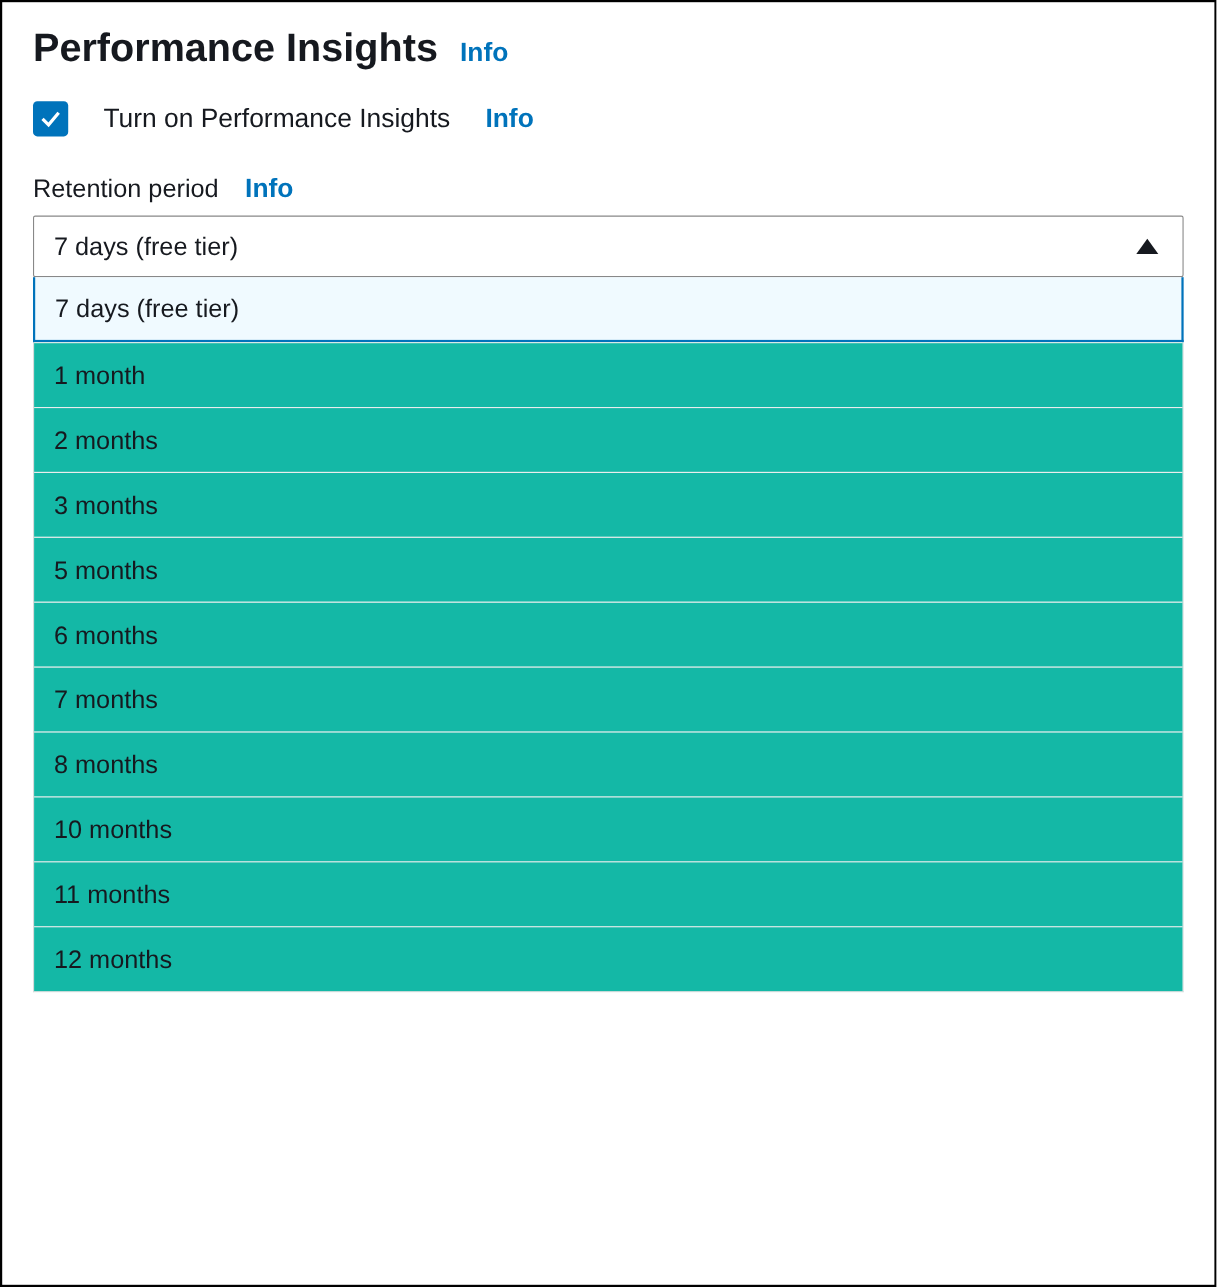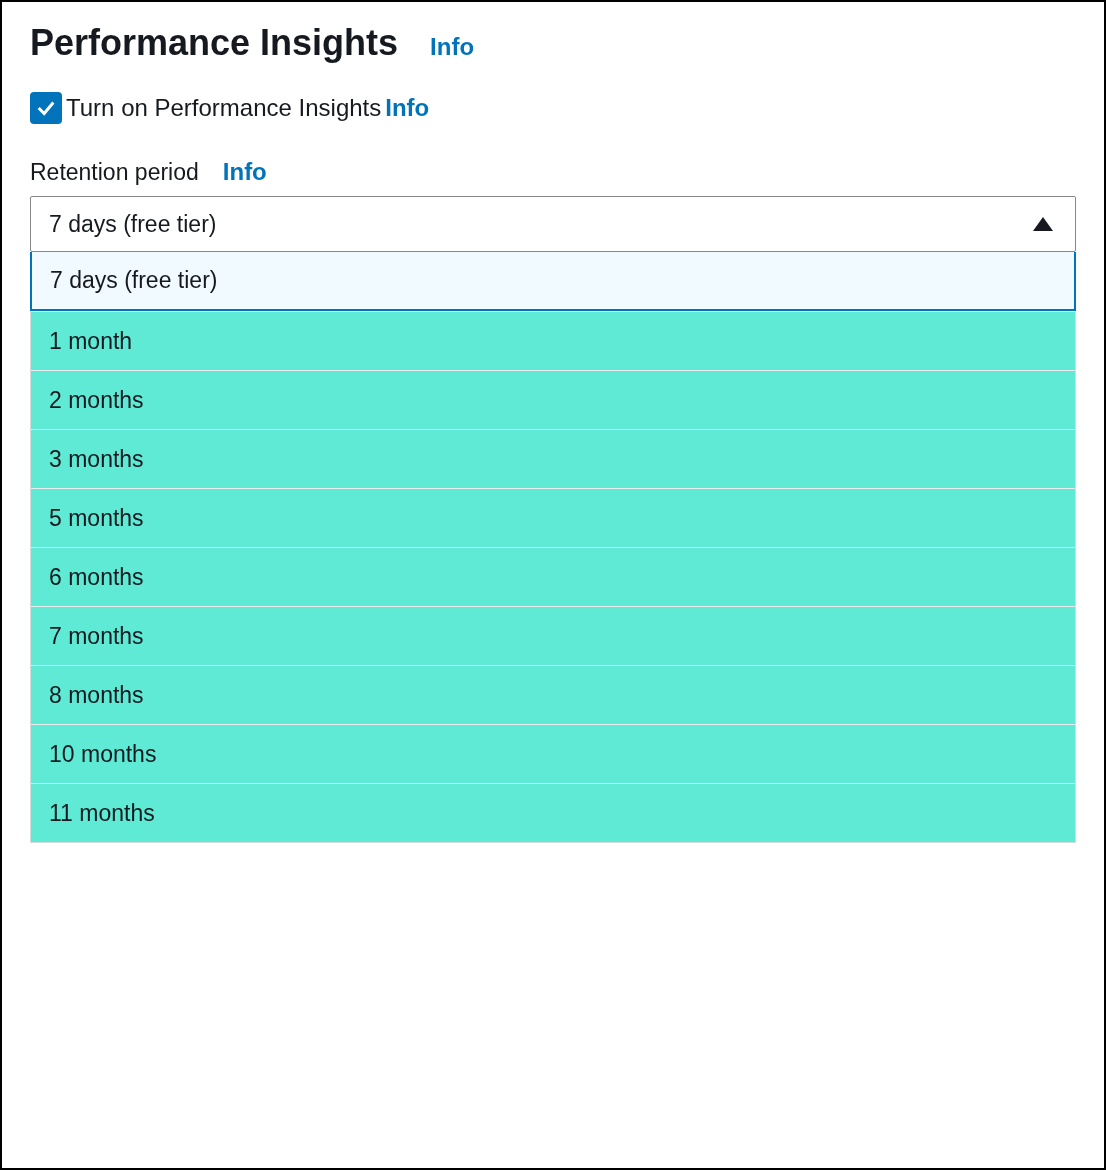--- a/index.html
+++ b/index.html
@@ -17,38 +17,38 @@
     .panel {
       border: 2px solid #000;
       padding: 20px 28px 0 28px;
       height: 100%;
       position: relative;
       overflow: hidden;
     }
     .heading-row {
       display: flex;
       align-items: baseline;
-      gap: 32px;
+      gap: 20px;
       margin-bottom: 28px;
     }
     .heading {
       font-size: 36px;
       font-weight: 700;
       color: #16191f;
     }
     .info-link {
       font-size: 24px;
       font-weight: 700;
       color: #0073bb;
       cursor: pointer;
     }
     .checkbox-row {
       display: flex;
       align-items: center;
-      gap: 4px;
+      gap: 32px;
       margin-bottom: 34px;
     }
     .checkbox {
       width: 32px;
       height: 32px;
       background: #0073bb;
       border-radius: 4px;
       display: flex;
       align-items: center;
       justify-content: center;
@@ -106,21 +106,21 @@
     }
     .option {
       height: 59px;
       display: flex;
       align-items: center;
       padding: 0 18px;
       font-size: 23px;
       color: #16191f;
       border-top: 1px solid #eaeded;
       cursor: pointer;
-      background: #5eead4;
+      background: #14b8a6;
     }
     .option.selected {
       background: #f0faff;
       border: 2px solid #0073bb;
       border-left-width: 2px;
       border-right-width: 2px;
       margin-left: -1px;
       margin-right: -1px;
       border-top: 2px solid #0073bb;
     }
@@ -163,15 +163,16 @@
   <div class="option selected">7 days (free tier)</div>
       <div class="option">1 month</div>
       <div class="option">2 months</div>
       <div class="option">3 months</div>
       <div class="option">5 months</div>
       <div class="option">6 months</div>
       <div class="option">7 months</div>
       <div class="option">8 months</div>
       <div class="option">10 months</div>
       <div class="option">11 months</div>
+      <div class="option">12 months</div>
     </div>
 
 </div>
 
 </body></html>

